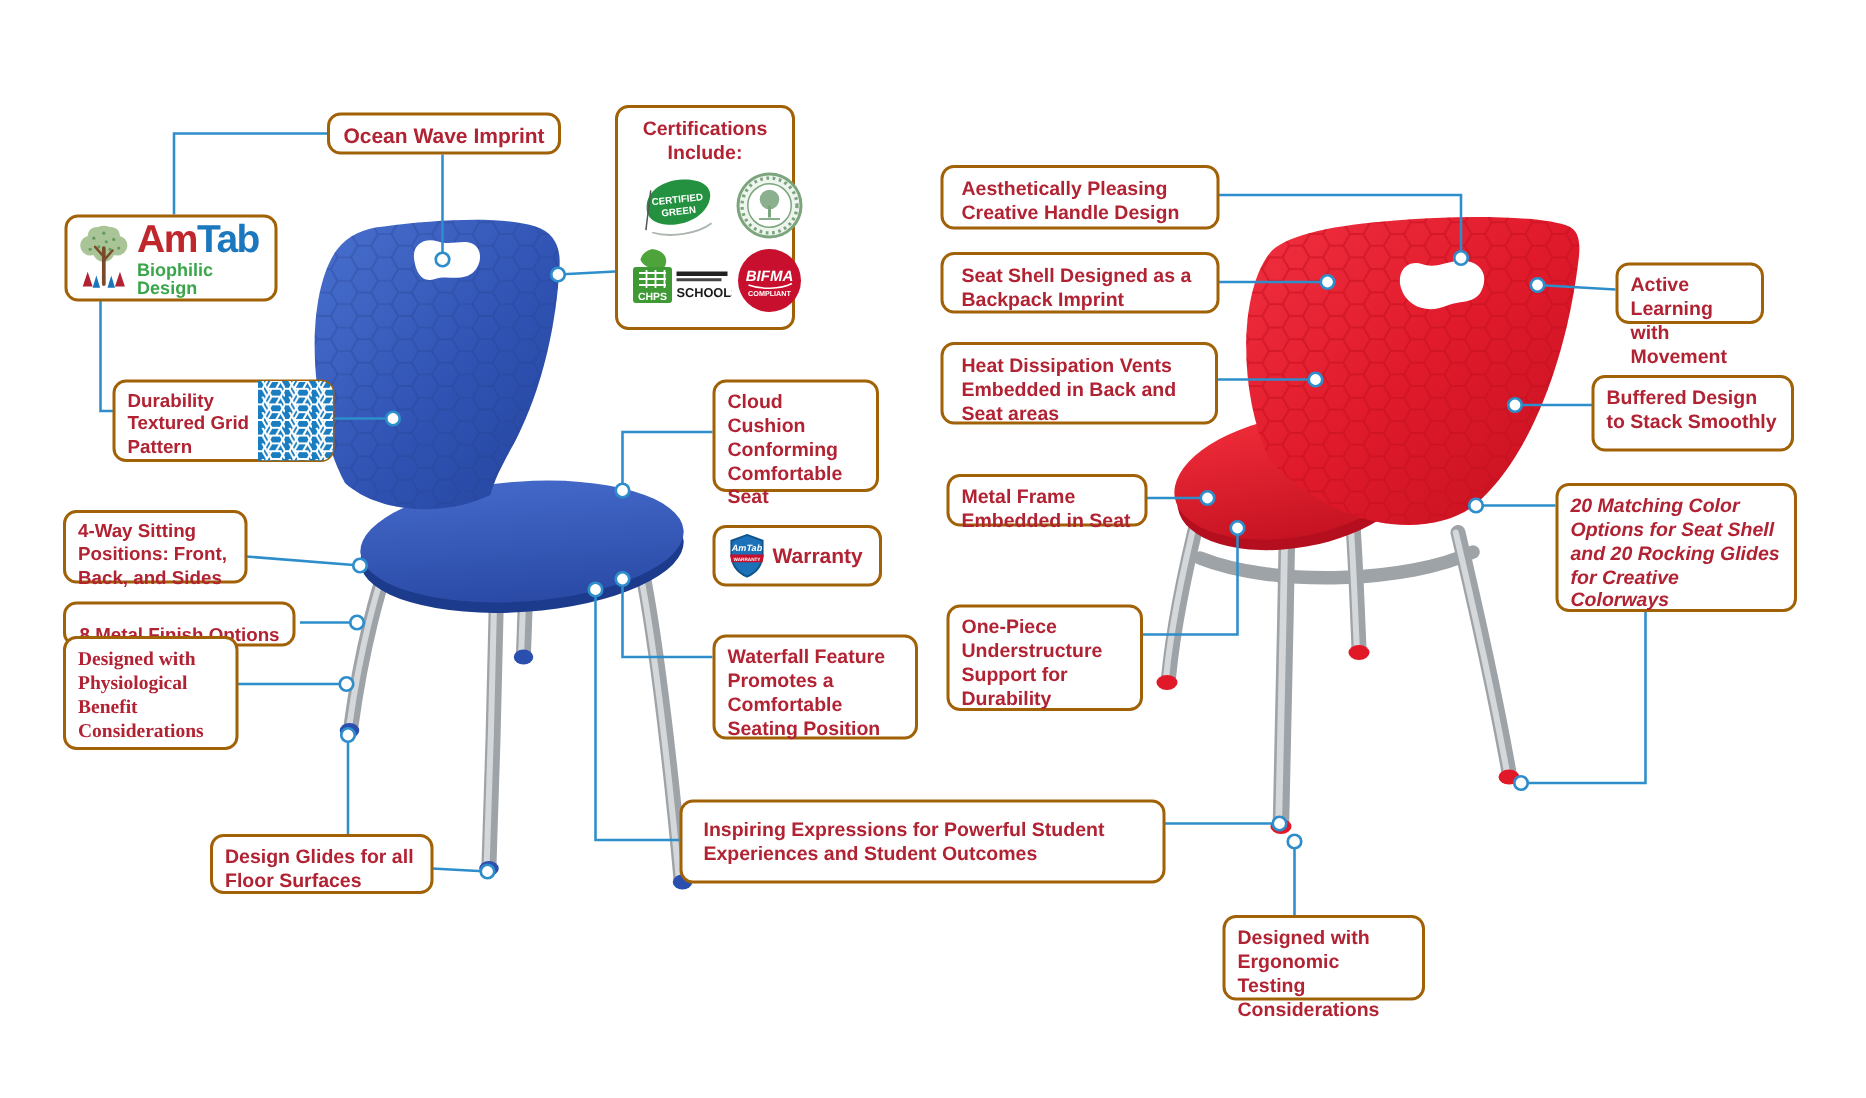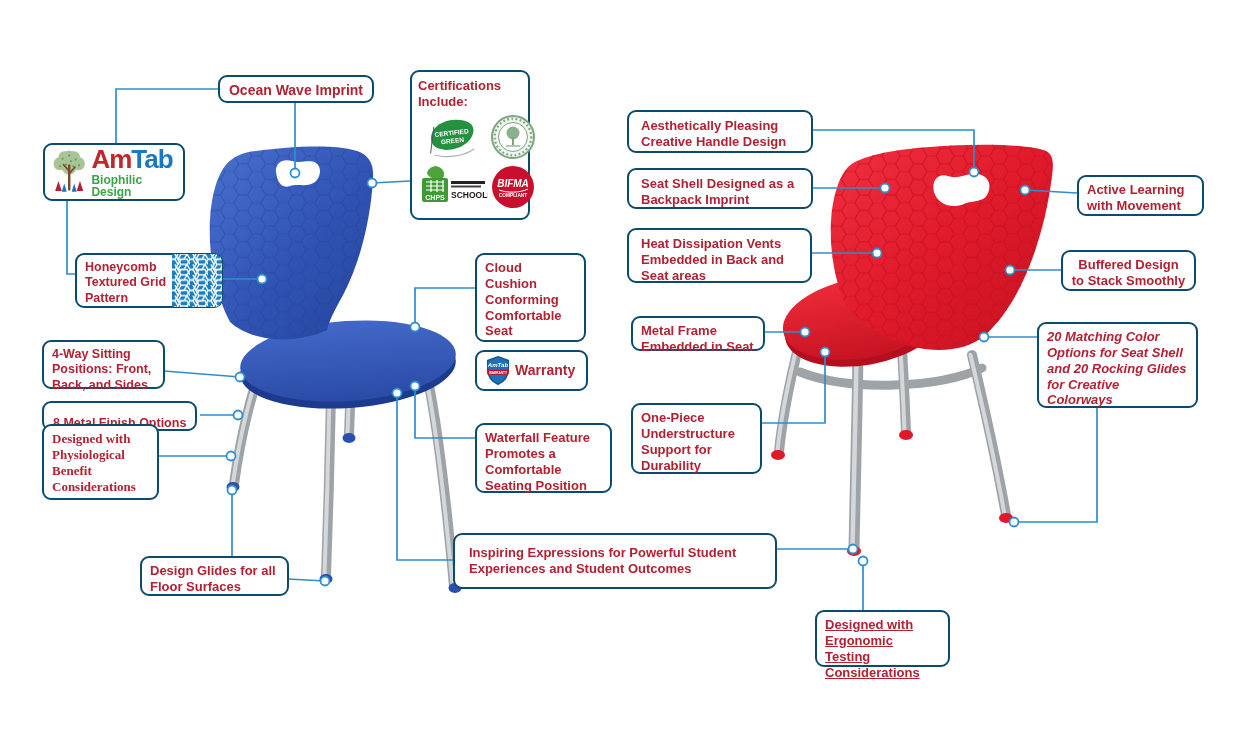--- a/index.html
+++ b/index.html
@@ -1,34 +1,34 @@
 <!DOCTYPE html>
 <html><head>
 <meta charset="utf-8">
 <style>
   html,body{margin:0;padding:0;background:#ffffff;}
   .canvas{position:relative;width:1244px;height:732px;background:#ffffff;overflow:hidden;
           font-family:"Liberation Sans","DejaVu Sans",sans-serif;}
   .layer{position:absolute;left:0;top:0;width:1244px;height:732px;}
-  .co{position:absolute;box-sizing:border-box;background:#fff;border:2px solid #0c4a6e;
+  .co{position:absolute;box-sizing:border-box;background:#fff;border:2px solid #a16207;
       border-radius:9px;color:#b12233;font-weight:bold;font-size:13px;line-height:1.22;
       padding:5px 8px;z-index:3;}
   .center{text-align:center;}
   .nowrap{white-space:nowrap;}
   .amtab-box{display:flex;align-items:center;gap:4px;padding:3px 6px;}
   .amtab-text{display:flex;flex-direction:column;line-height:1;}
   .amtab-word{font-size:26px;font-weight:bold;letter-spacing:-1px;}
   .amtab-am{color:#c0272d;}
   .amtab-tab{color:#1b77be;}
   .amtab-tag{font-size:12px;color:#3aa54a;margin-top:2px;}
   .hc-text{position:relative;z-index:2;width:92px;font-size:12.5px;}
   .hex-swatch{position:absolute;right:-1px;top:-1px;bottom:-1px;width:50px;
               border-radius:0 8px 8px 0;background:#1a7dc0;overflow:hidden;}
   .cert-box{padding:6px 6px;}
-  .cert-title{font-size:13px;margin-bottom:4px;}
+  .cert-title{text-align:center;font-size:13px;margin-bottom:4px;}
   .cert-grid{display:grid;grid-template-columns:1fr 1fr;gap:4px 2px;justify-items:center;align-items:center;}
   .warranty-box{display:flex;align-items:center;gap:4px;padding:4px 8px;}
   .warranty-label{font-size:14px;}
   .inspiring{font-size:13px;padding:8px 14px;display:flex;align-items:center;}
 </style>
 </head>
 <body>
 
 <div class="canvas">
 
@@ -270,37 +270,37 @@
       <svg width="46" height="46" viewBox="0 0 46 46">
         <circle cx="23" cy="23" r="21" fill="#c8102e"></circle>
         <text x="23" y="23" fill="#fff" font-size="10" font-weight="bold" font-style="italic" text-anchor="middle">BIFMA</text>
         <path d="M9,26 C17,29 30,29 38,25" stroke="#fff" stroke-width="1" fill="none"></path>
         <text x="23" y="33" fill="#fff" font-size="4.8" font-weight="bold" text-anchor="middle">COMPLIANT</text>
       </svg>
     </div>
   </div>
 
   <div class="co" style="left:75px;top:253px;width:148px;height:55px;">
-    <div class="hc-text">Honeycomb Textured Grid Pattern</div>
+    <div class="hc-text">Durability Textured Grid Pattern</div>
     <div class="hex-swatch">
       <svg width="50" height="53">
           <rect width="50" height="53" fill="url(#hexW)"></rect>
         </svg>
     </div>
   </div>
 
   <div class="co" style="left:42px;top:340px;width:123px;height:49px;font-size:12.5px;"><span>4-Way Sitting Positions: Front, Back, and Sides</span></div>
 
   <div class="co nowrap" style="left:42px;top:401px;height:28px;font-size:12.5px;padding:13px 9px;"><span>8 Metal Finish Options</span></div>
 
   <div class="co" style="left:42px;top:424px;width:117px;height:76px;font-family:Liberation Serif, serif;"><span>Designed with Physiological Benefit Considerations</span></div>
 
   <div class="co" style="left:140px;top:556px;width:149px;height:40px;"><span>Design Glides for all Floor Surfaces</span></div>
 
-  <div class="co" style="left:475px;top:253px;width:111px;height:89px;"><span>Cloud Cushion Conforming Comfortable Seat</span></div>
+  <div class="co" style="left:475px;top:253px;width:111px;height:75px;"><span>Cloud Cushion Conforming Comfortable Seat</span></div>
 
   <div class="co warranty-box" style="left:475px;top:350px;width:113px;height:41px;">
     <svg width="26" height="31" viewBox="0 0 30 34">
       <path d="M15,1 L27,5.5 L27,15 C27,25 22,30 15,33 C8,30 3,25 3,15 L3,5.5 Z" fill="#1d71b8" stroke="#11548c" stroke-width="1.5"></path>
       <text x="15" y="13" fill="#fff" font-size="7" font-weight="bold" font-style="italic" text-anchor="middle">AmTab</text>
       <path d="M2,16 L28,16 L27,22 L3,22 Z" fill="#c8102e"></path>
       <text x="15" y="20.8" fill="#fff" font-size="3.6" font-weight="bold" text-anchor="middle">WARRANTY</text>
     </svg>
     <span class="warranty-label">Warranty</span>
   </div>
@@ -314,21 +314,21 @@
   <div class="co" style="left:627px;top:110px;width:186px;height:43px;padding:6px 12px;"><span>Aesthetically Pleasing Creative Handle Design</span></div>
 
   <div class="co" style="left:627px;top:168px;width:186px;height:41px;padding:6px 12px;"><span>Seat Shell Designed as a Backpack Imprint</span></div>
 
   <div class="co" style="left:627px;top:228px;width:185px;height:55px;padding:6px 12px;"><span>Heat Dissipation Vents Embedded in Back and Seat areas</span></div>
 
   <div class="co" style="left:631px;top:316px;width:134px;height:35px;"><span>Metal Frame Embedded in Seat</span></div>
 
   <div class="co" style="left:631px;top:403px;width:131px;height:71px;"><span>One-Piece Understructure Support for Durability</span></div>
 
-  <div class="co" style="left:1077px;top:175px;width:127px;height:41px;"><span>Active Learning with Movement</span></div>
-
-  <div class="co" style="left:1061px;top:250px;width:135px;height:41px;text-align:center;"><span>Buffered Design to Stack Smoothly</span></div>
+  <div class="co" style="left:1077px;top:175px;width:99px;height:41px;"><span>Active Learning with Movement</span></div>
+
+  <div class="co" style="left:1061px;top:250px;width:135px;height:51px;"><span>Buffered Design to Stack Smoothly</span></div>
 
   <div class="co" style="left:1037px;top:322px;width:161px;height:86px;font-style:italic;"><span>20 Matching Color Options for Seat Shell and 20 Rocking Glides for Creative Colorways</span></div>
 
-  <div class="co" style="left:815px;top:610px;width:135px;height:57px;text-decoration:underline;"><span>Designed with Ergonomic Testing Considerations</span></div>
+  <div class="co" style="left:815px;top:610px;width:135px;height:57px;"><span>Designed with Ergonomic Testing Considerations</span></div>
 
 </div>
 
 </body></html>

